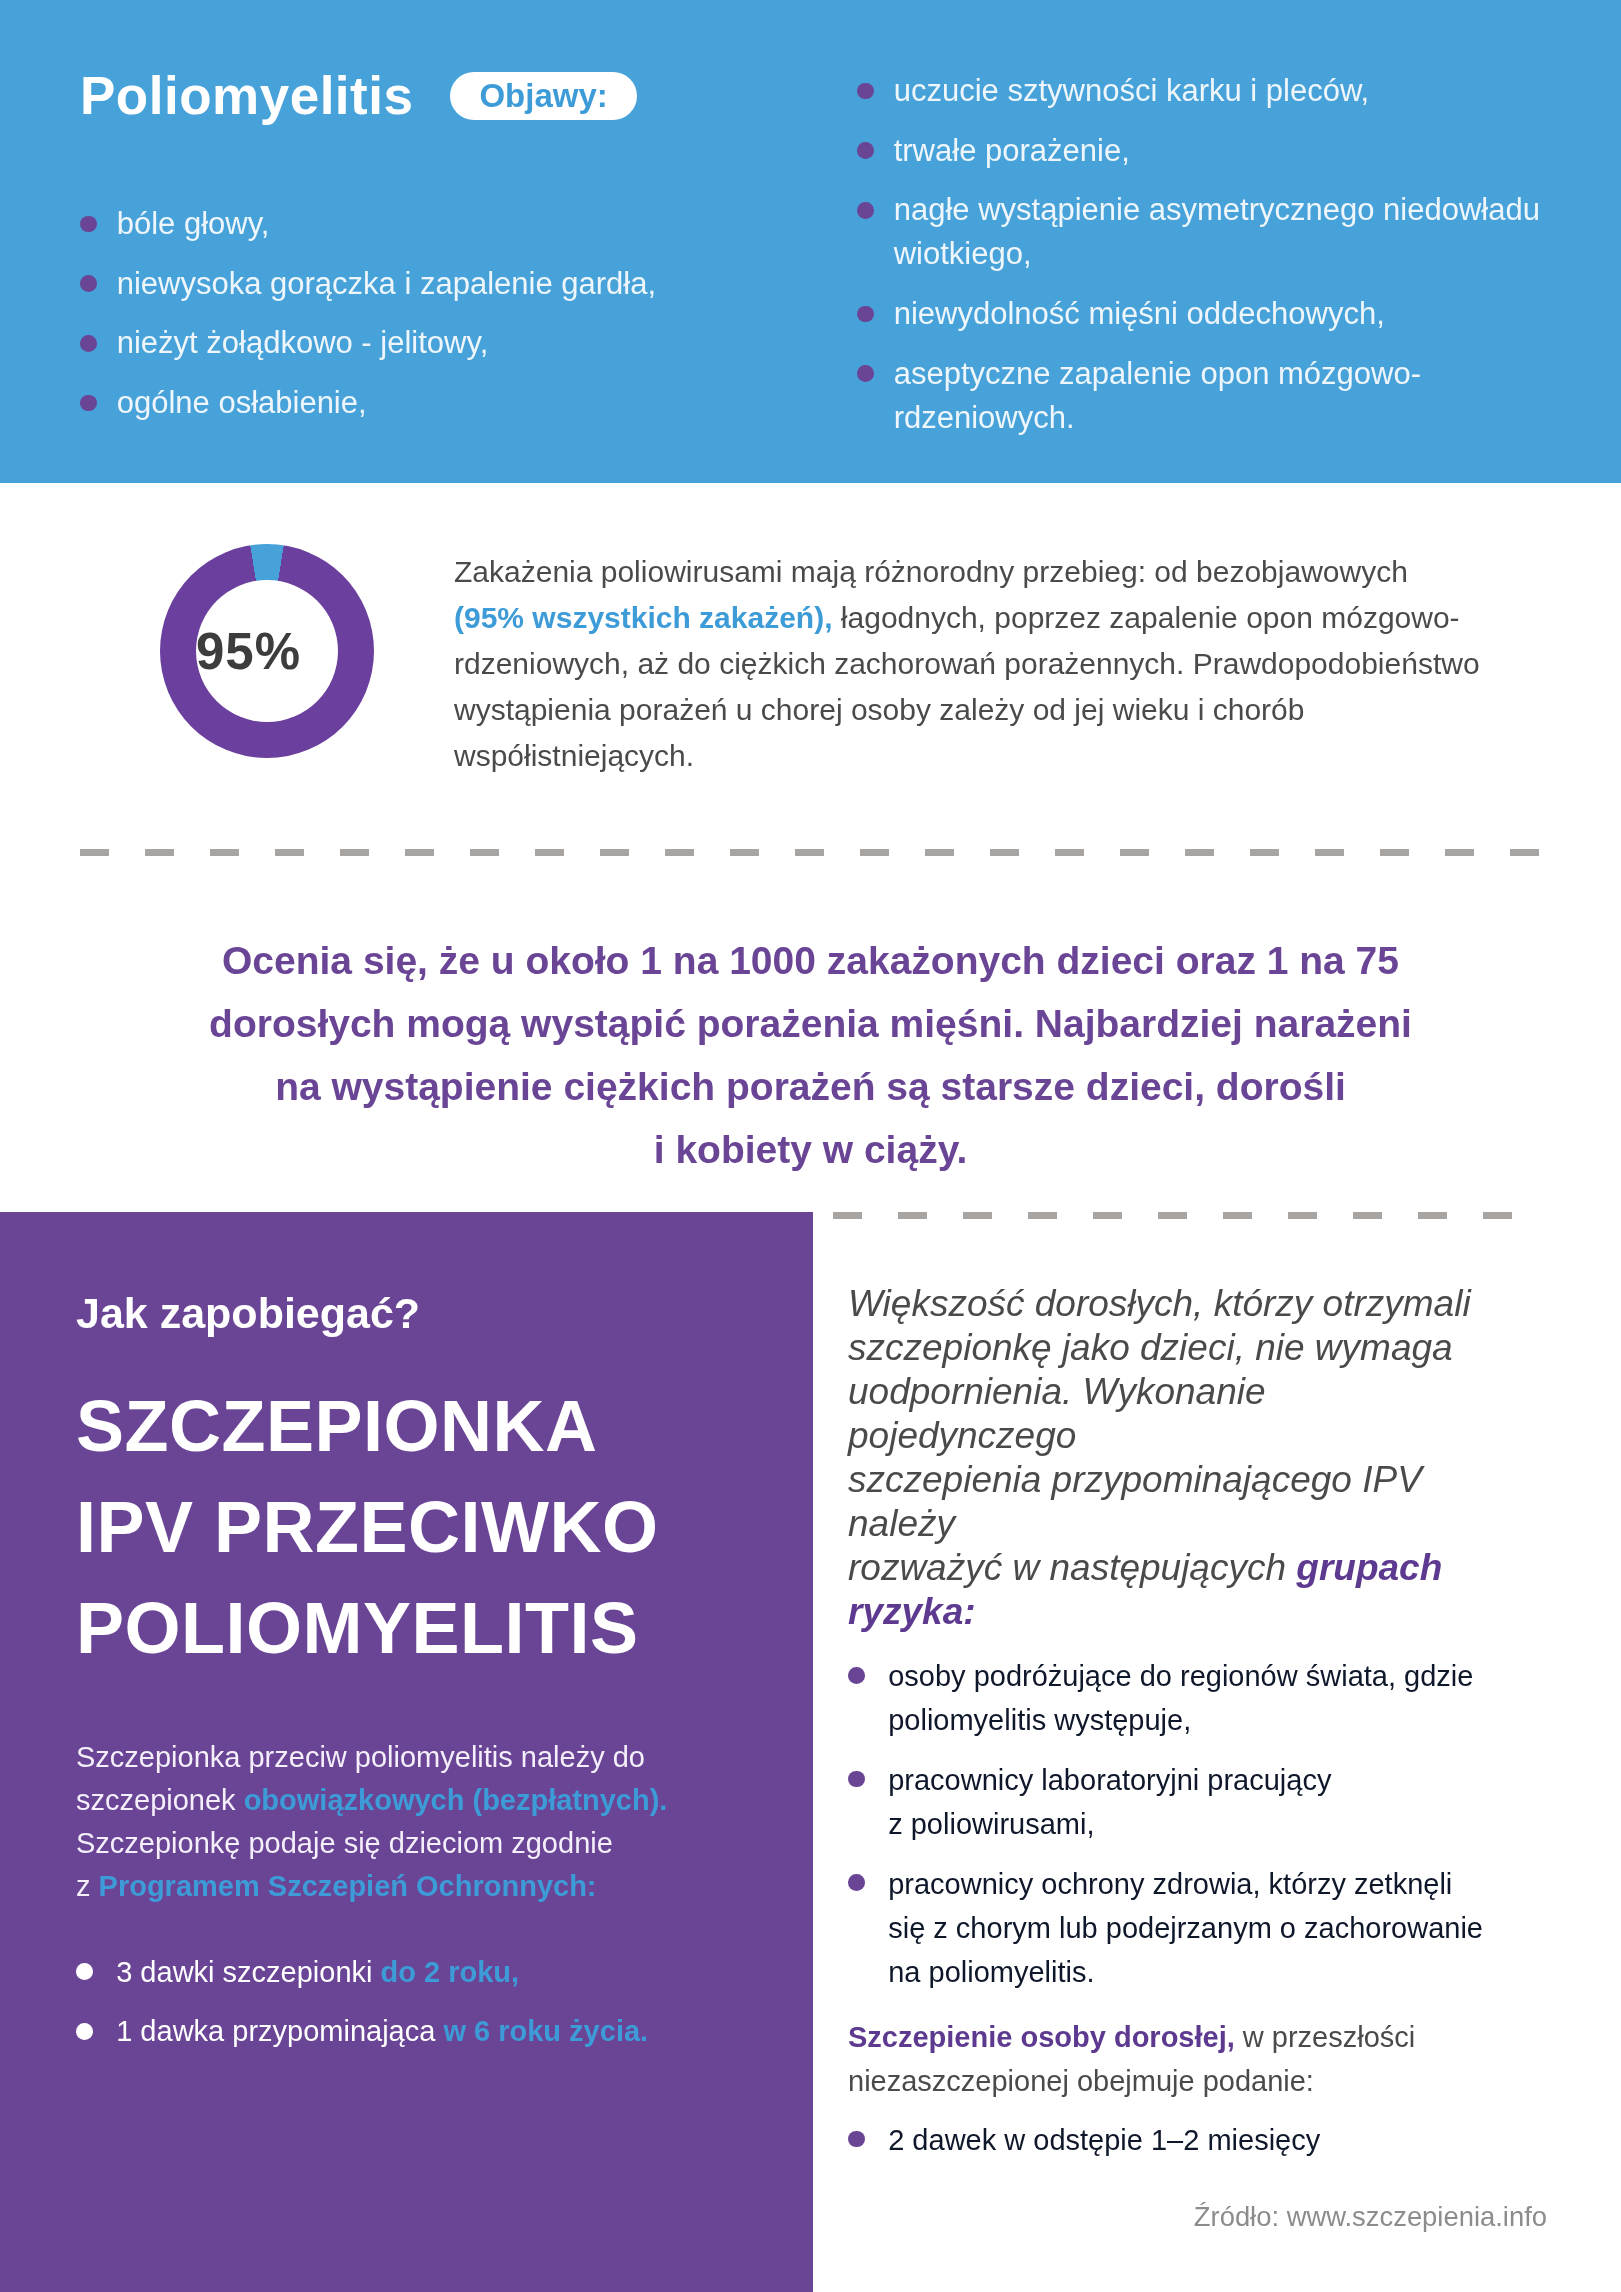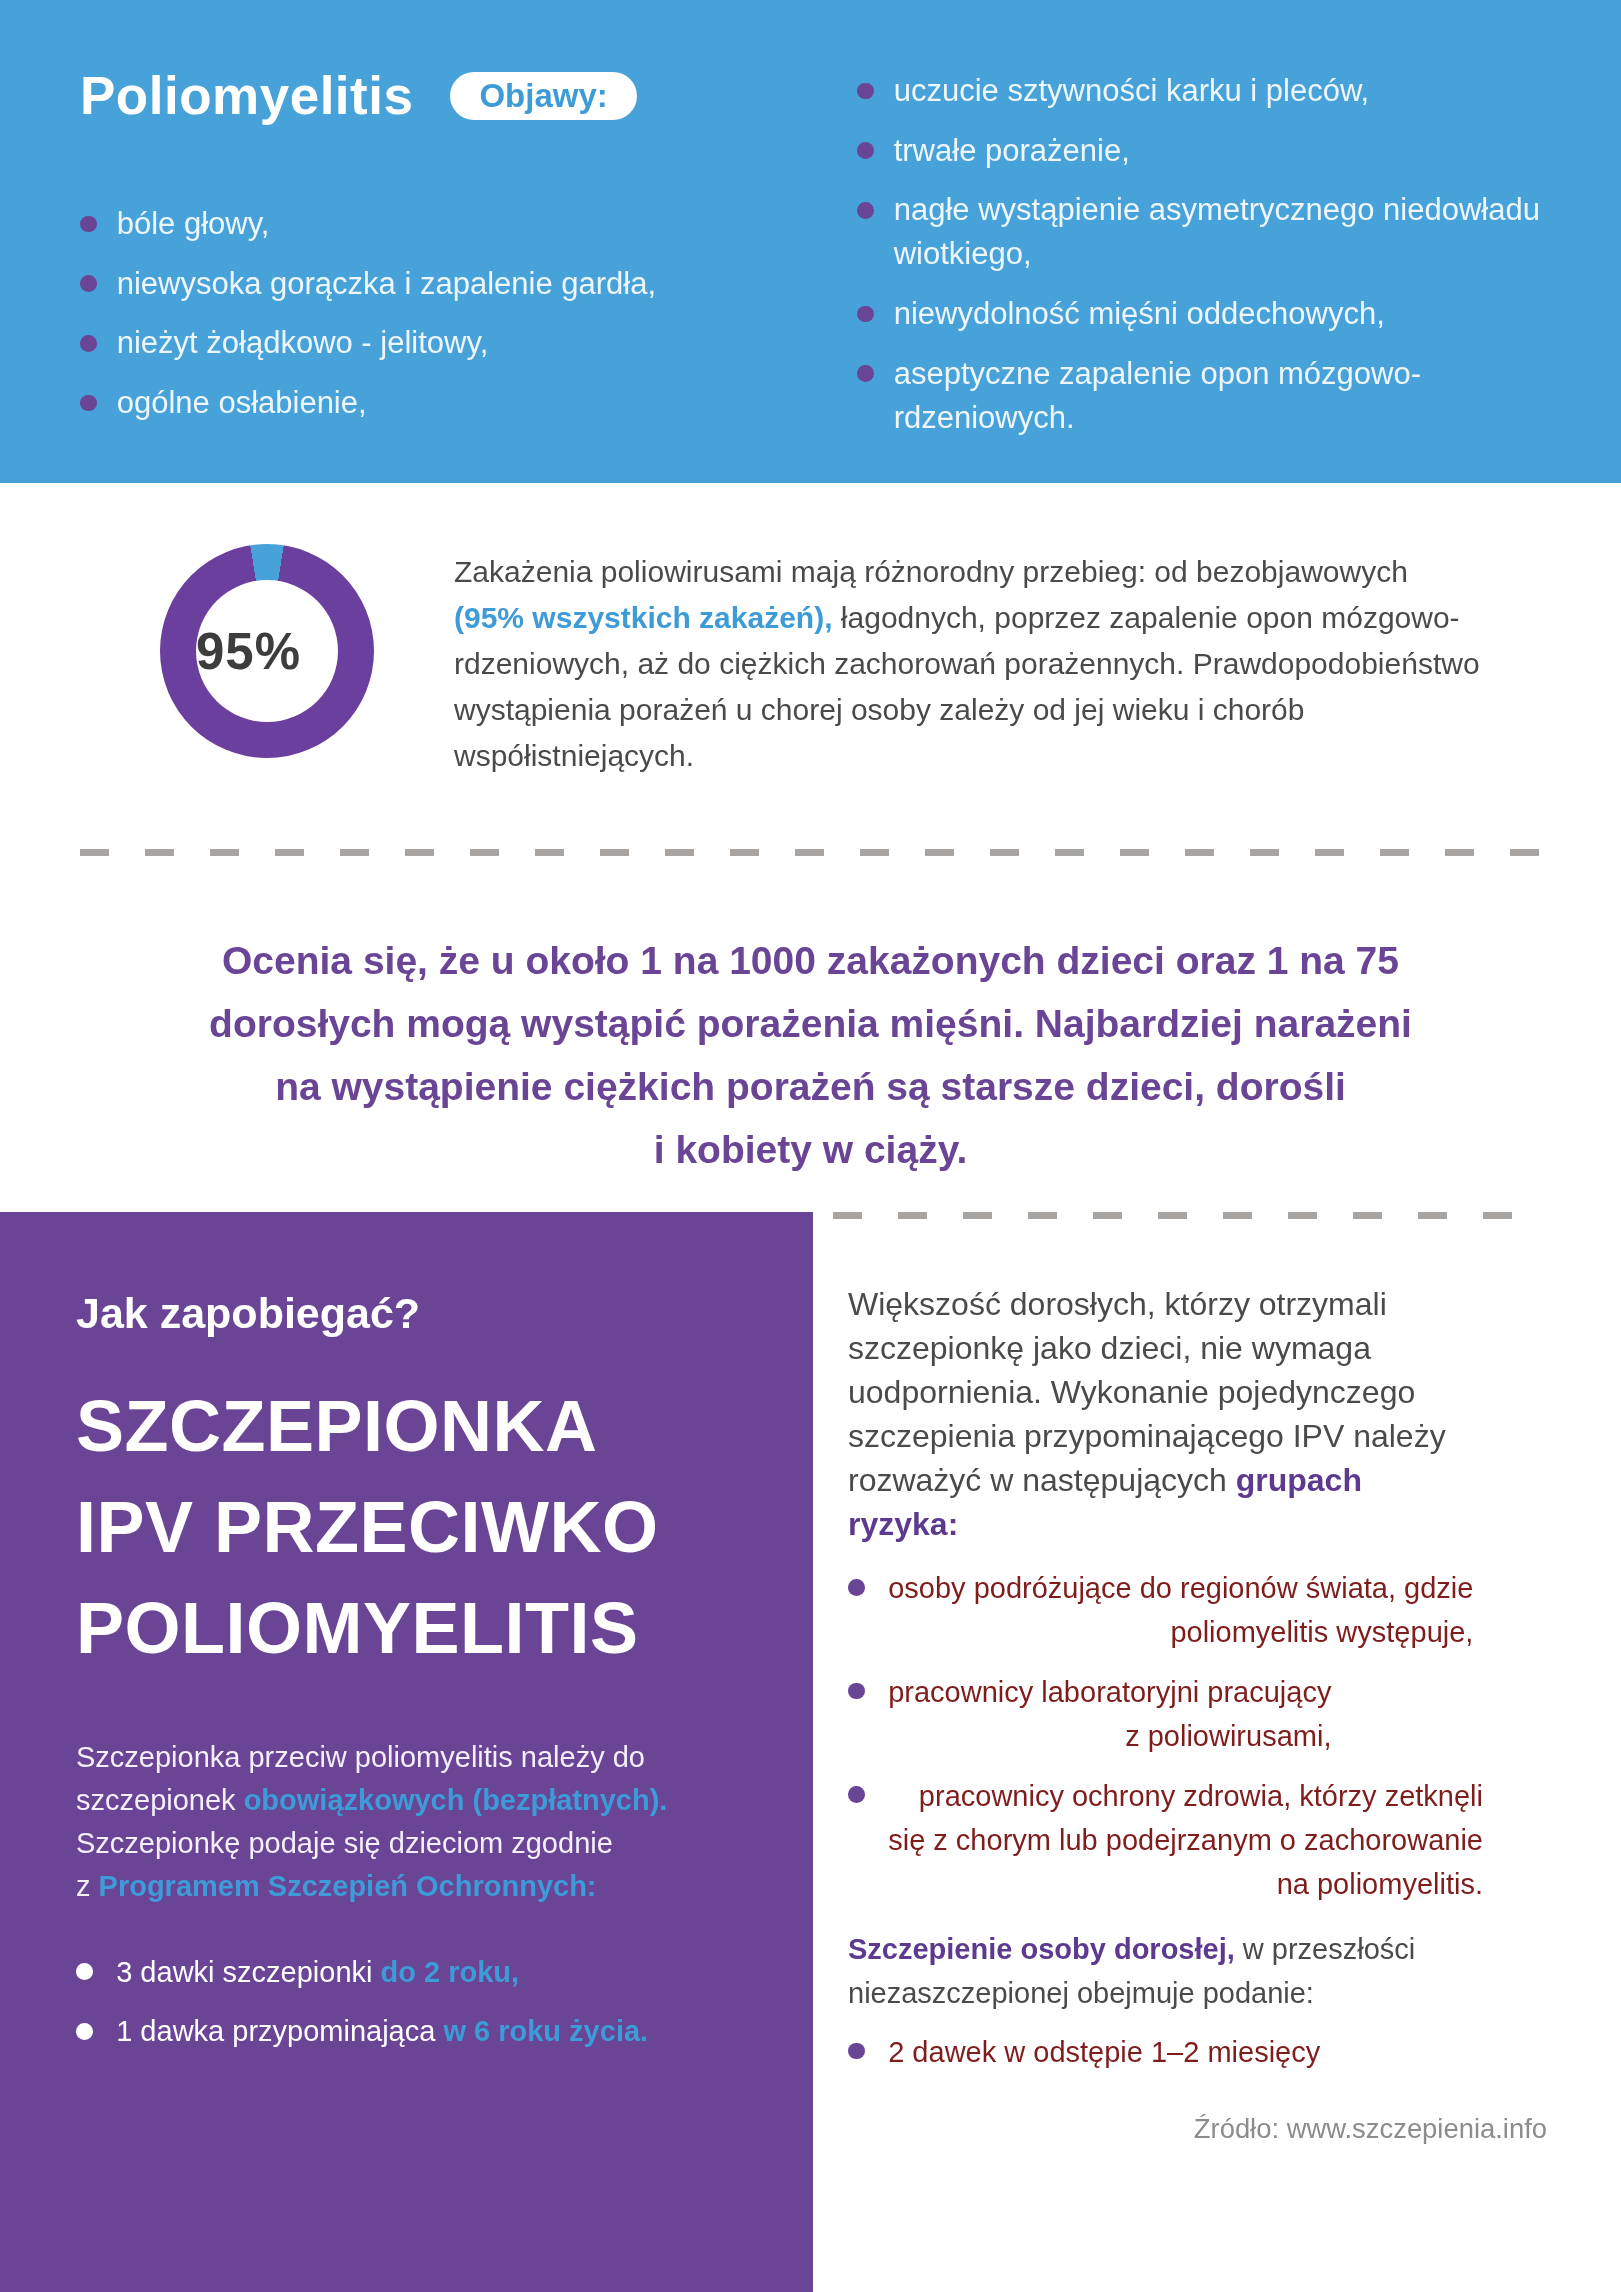--- a/index.html
+++ b/index.html
@@ -44,23 +44,23 @@
   .bottom{display:flex;margin-top:31px;height:1111px;}
   .purple-panel{width:813px;box-sizing:border-box;background:#6a4495;color:#ffffff;
     padding:76px 78px 0 76px;}
   .kicker{color:#ffffff;font-size:43px;font-weight:bold;line-height:51px;}
   .big-heading{margin-top:37px;color:#ffffff;font-size:72px;font-weight:800;line-height:101px;letter-spacing:0.5px;}
   .panel-text{margin-top:57px;font-size:29px;line-height:43px;color:#f4effa;}
   .purple-panel ul.blist{margin-top:43px;color:#ffffff;}
   .purple-panel ul.blist li{font-size:29px;line-height:43px;margin-bottom:16.7px;gap:23.5px;}
   .purple-panel ul.blist .dot{background:#ffffff;margin-top:12.7px;}
   .right-col{flex:1;box-sizing:border-box;padding:0 74px 0 35px;color:#4a4a4a;}
-  .rc-text{margin:63px 0 0 0;font-size:32px;line-height:44px;max-width:627px;}
+  .rc-text{margin:63px 0 0 0;font-size:37px;line-height:44px;max-width:627px;font-style:italic;}
   .rc-text-2{margin:21.6px 0 0 0;font-size:29px;line-height:44px;max-width:647px;}
-  .right-col ul.blist{margin-top:20.6px;color:#7f1d1d;text-align:right;}
+  .right-col ul.blist{margin-top:20.6px;color:#0f172a;}
   .right-col ul.blist li{font-size:29px;line-height:44px;margin-bottom:15.7px;gap:23.5px;}
   .right-col ul.blist .dot{background:#6a4495;margin-top:12.7px;}
   .right-col ul.doses{margin-top:14.7px;}
   .source{margin-top:39px;text-align:right;font-size:27.4px;color:#8c8c8c;}
 </style>
 </head>
 <body>
 
 <section class="hero">
   <div class="hero-left">

